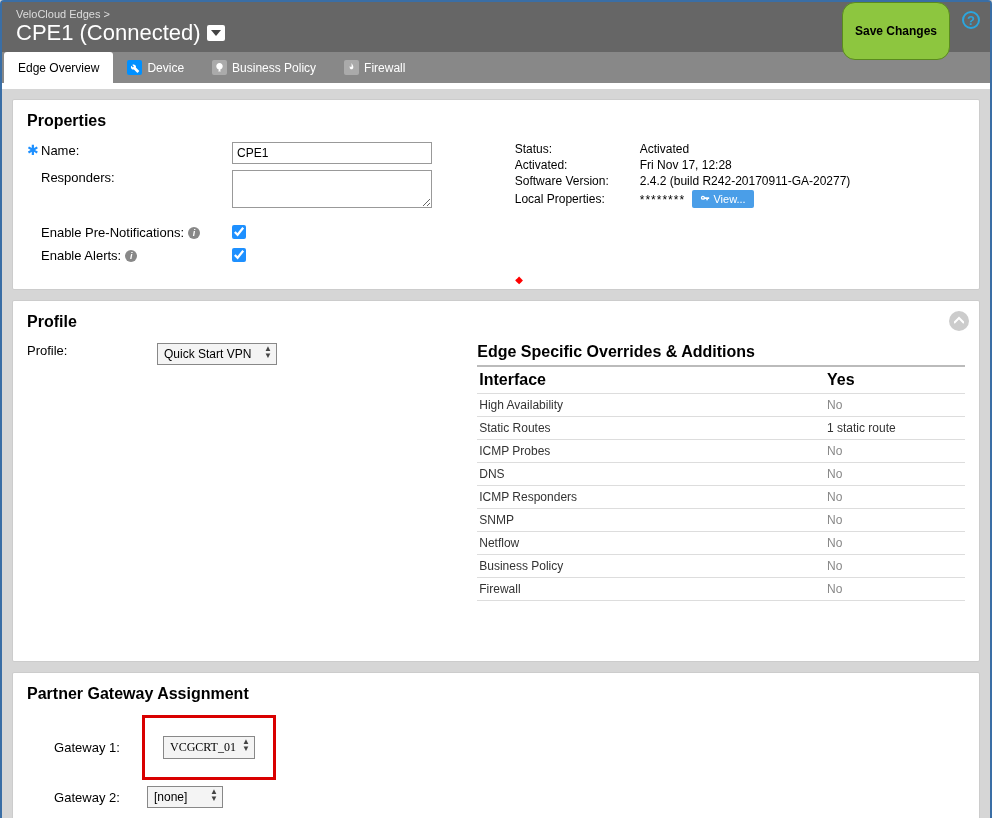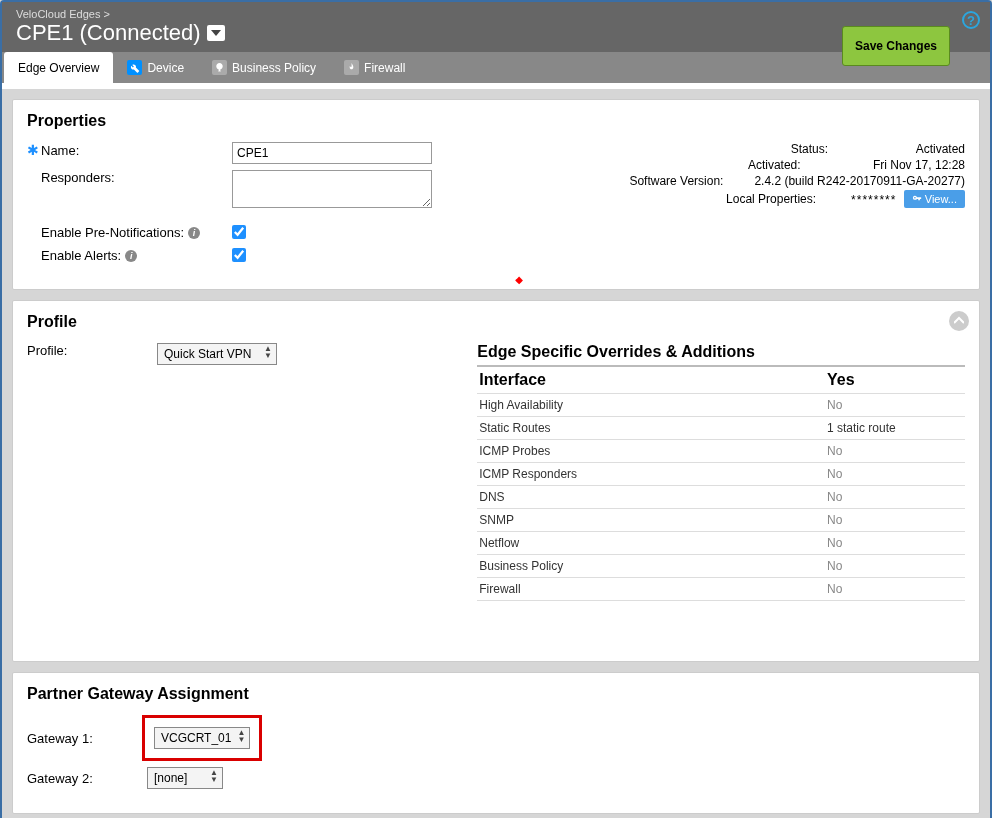--- a/index.html
+++ b/index.html
@@ -3,21 +3,21 @@
   <meta charset="utf-8">
   <style>
     * { box-sizing: border-box; margin: 0; padding: 0; }
     body { font-family: Arial, Helvetica, sans-serif; font-size: 12px; background: #d6d6d6; width: 992px; }
     .header { background: #666; padding: 6px 14px 0 14px; position: relative; }
     .breadcrumb { color: #ddd; font-size: 11px; }
     .title-row { display: flex; align-items: center; gap: 6px; padding-bottom: 6px; }
     .title { color: #fff; font-size: 22px; font-weight: 400; }
     .status-txt { color: #ffffff; font-size: 22px; font-weight: 400; }
     .dropdown-toggle { width: 18px; height: 16px; background: #fff; border-radius: 2px; display: flex; align-items: center; justify-content: center; cursor: pointer; }
-    .save-btn { position: absolute; top: 24px; right: 40px; background: #8dc63f; color: #000; font-weight: bold; font-size: 12px; padding: 12px 12px; border: 1px solid #5a8a1f; border-radius: 3px; cursor: pointer; }
+    .save-btn { position: absolute; top: 0; right: 40px; background: #8dc63f; color: #000; font-weight: bold; font-size: 12px; padding: 21px 12px; border: 1px solid #5a8a1f; border-radius: 13px; cursor: pointer; }
     .help-icon { position: absolute; top: 9px; right: 10px; width: 18px; height: 18px; border-radius: 50%; border: 2px solid #2ba6de; color: #2ba6de; font-weight: bold; display: flex; align-items: center; justify-content: center; font-size: 13px; cursor: pointer; }
     .tabs { display: flex; background: #888; padding-left: 2px; }
     .tab { padding: 8px 14px; font-size: 12px; display: flex; align-items: center; gap: 5px; cursor: pointer; color: #fff; }
     .tab.active { background: #fff; color: #000; border-radius: 3px 3px 0 0; }
     .tab-icon { width: 15px; height: 15px; display: inline-flex; align-items: center; justify-content: center; border-radius: 2px; }
     .tab-icon.blue { background: #0090ff; color: #fff; }
     .tab-icon.gray { background: #aaa; color: #fff; }
     .content { background: #fff; height: 6px; }
     .page-body { padding: 10px; background: #d6d6d6; }
     .panel { background: #fff; border: 1px solid #ccc; border-radius: 2px; padding: 12px 14px 18px 14px; margin-bottom: 10px; position: relative; }
@@ -25,42 +25,42 @@
     .props-grid { display: flex; }
     .props-left { width: 52%; }
     .props-right { width: 48%; }
     .field-row { display: flex; align-items: flex-start; margin-bottom: 6px; }
     .field-label-col { width: 205px; display: flex; align-items: center; font-size: 13px; }
     .req { color: #1e90ff; font-size: 14px; margin-right: 4px; width: 10px; }
     .field-input-col input[type=text] { width: 200px; height: 22px; border: 1px solid #999; padding: 2px 4px; font-size: 12px; }
     .field-input-col textarea { width: 200px; height: 38px; border: 1px solid #999; padding: 2px 4px; font-size: 12px; resize: vertical; }
     .info-icon { width: 12px; height: 12px; border-radius: 50%; background: #888; color: #fff; font-size: 9px; display: inline-flex; align-items: center; justify-content: center; margin-left: 4px; font-style: italic; font-weight: bold; }
     input[type=checkbox] { width: 14px; height: 14px; accent-color: #1e90ff; }
-    .status-row { display: flex; font-size: 12px; margin-bottom: 2px; justify-content: flex-end; }
+    .status-row { display: flex; font-size: 12px; margin-bottom: 2px; }
     .status-label { width: 125px; }
     .cred-masked { letter-spacing: 1px; }
     .view-btn { background: #4a9ee8; color: #fff; border: none; border-radius: 2px; padding: 3px 8px; font-size: 11px; cursor: pointer; display: inline-flex; align-items: center; gap: 3px; margin-left: 4px; }
     .red-diamond { color: red; font-size: 10px; position: absolute; bottom: 4px; left: 52%; }
     .collapse-icon { position: absolute; top: 10px; right: 10px; width: 20px; height: 20px; border-radius: 50%; background: #ccc; color: #fff; display: flex; align-items: center; justify-content: center; cursor: pointer; font-size: 12px; }
     .profile-grid { display: flex; }
     .profile-left { width: 48%; display: flex; }
     .profile-left .label { width: 130px; font-size: 13px; }
     .select-box { border: 1px solid #888; border-radius: 0; padding: 3px 18px 3px 6px; font-size: 12px; background: #f4f4f4; cursor: pointer; position: relative; display: inline-block; min-width: 120px; }
     .select-caret { position: absolute; right: 4px; top: 1px; color: #444; display: flex; flex-direction: column; font-size: 8px; line-height: 7px; }
     .profile-right { width: 52%; }
     .overrides-title { font-size: 16px; font-weight: bold; margin-bottom: 4px; }
     .overrides-divider { height: 2px; background: #bbb; margin-bottom: 0; }
     .ov-table { width: 100%; border-collapse: collapse; }
     .ov-table tr { border-bottom: 1px solid #ddd; }
     .ov-table th { text-align: left; font-size: 16px; font-weight: bold; padding: 4px 2px; }
     .ov-table td { font-size: 12px; padding: 4px 2px; color: #333; }
     .ov-table td.val-no { color: #888; }
     .gateway-row { display: flex; align-items: center; margin-bottom: 6px; font-size: 13px; }
-    .gateway-row .label { width: 120px; }
-    .highlight-red { border: 3px solid #d90000; padding: 9px; margin-left: -5px; }
+    .gateway-row .label { width: 120px; text-align: center; }
+    .highlight-red { border: 3px solid #d90000; padding: 18px; margin-left: -5px; font-family: Liberation Serif, serif; }
     .app-frame { border: 2px solid #3a6ea5; border-radius: 4px; }
   </style>
 </head>
 <body>
 
 <div class="app-frame">
   <div class="header">
     <div class="breadcrumb">VeloCloud Edges &gt;</div>
     <div class="title-row">
       <span class="title">CPE1</span>
@@ -216,25 +216,25 @@
                 </tr>
                 <tr>
                   <td>Static Routes</td>
                   <td>1 static route</td>
                 </tr>
                 <tr>
                   <td>ICMP Probes</td>
                   <td class="val-no">No</td>
                 </tr>
                 <tr>
+                  <td>DNS</td>
+                  <td class="val-no">No</td>
+                </tr>
+                <tr>
                   <td>ICMP Responders</td>
-                  <td class="val-no">No</td>
-                </tr>
-                <tr>
-                  <td>DNS</td>
                   <td class="val-no">No</td>
                 </tr>
                 <tr>
                   <td>SNMP</td>
                   <td class="val-no">No</td>
                 </tr>
                 <tr>
                   <td>Netflow</td>
                   <td class="val-no">No</td>
                 </tr>

